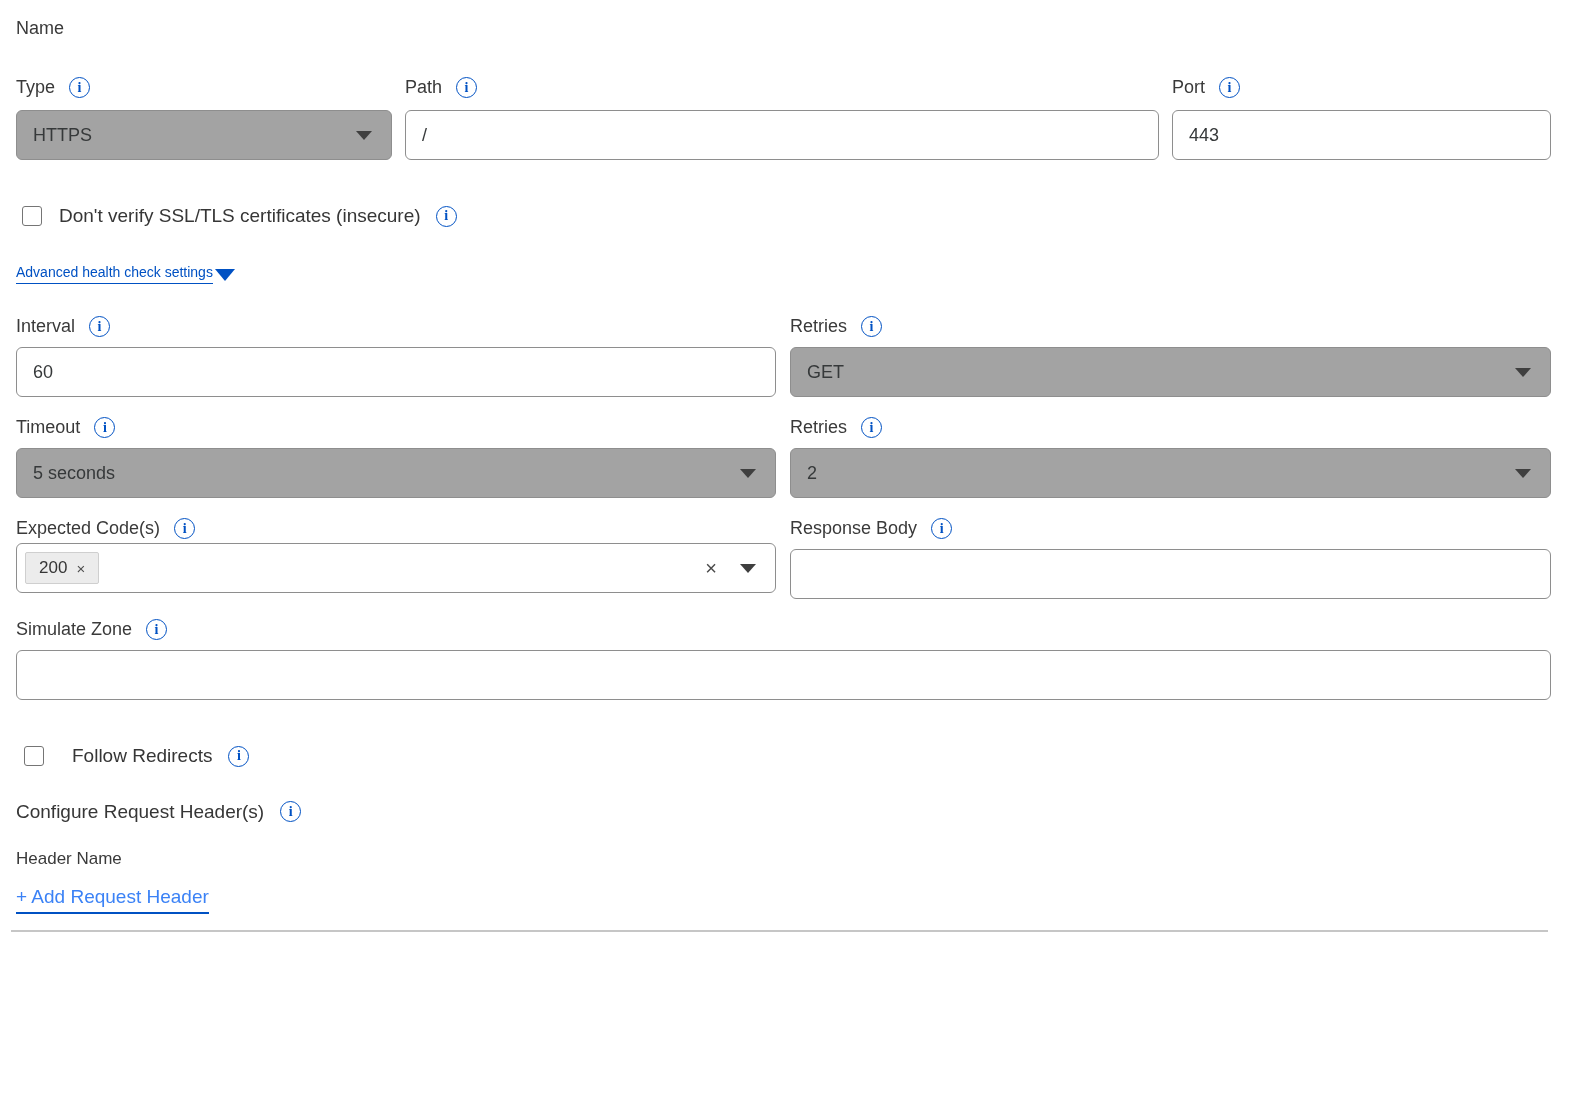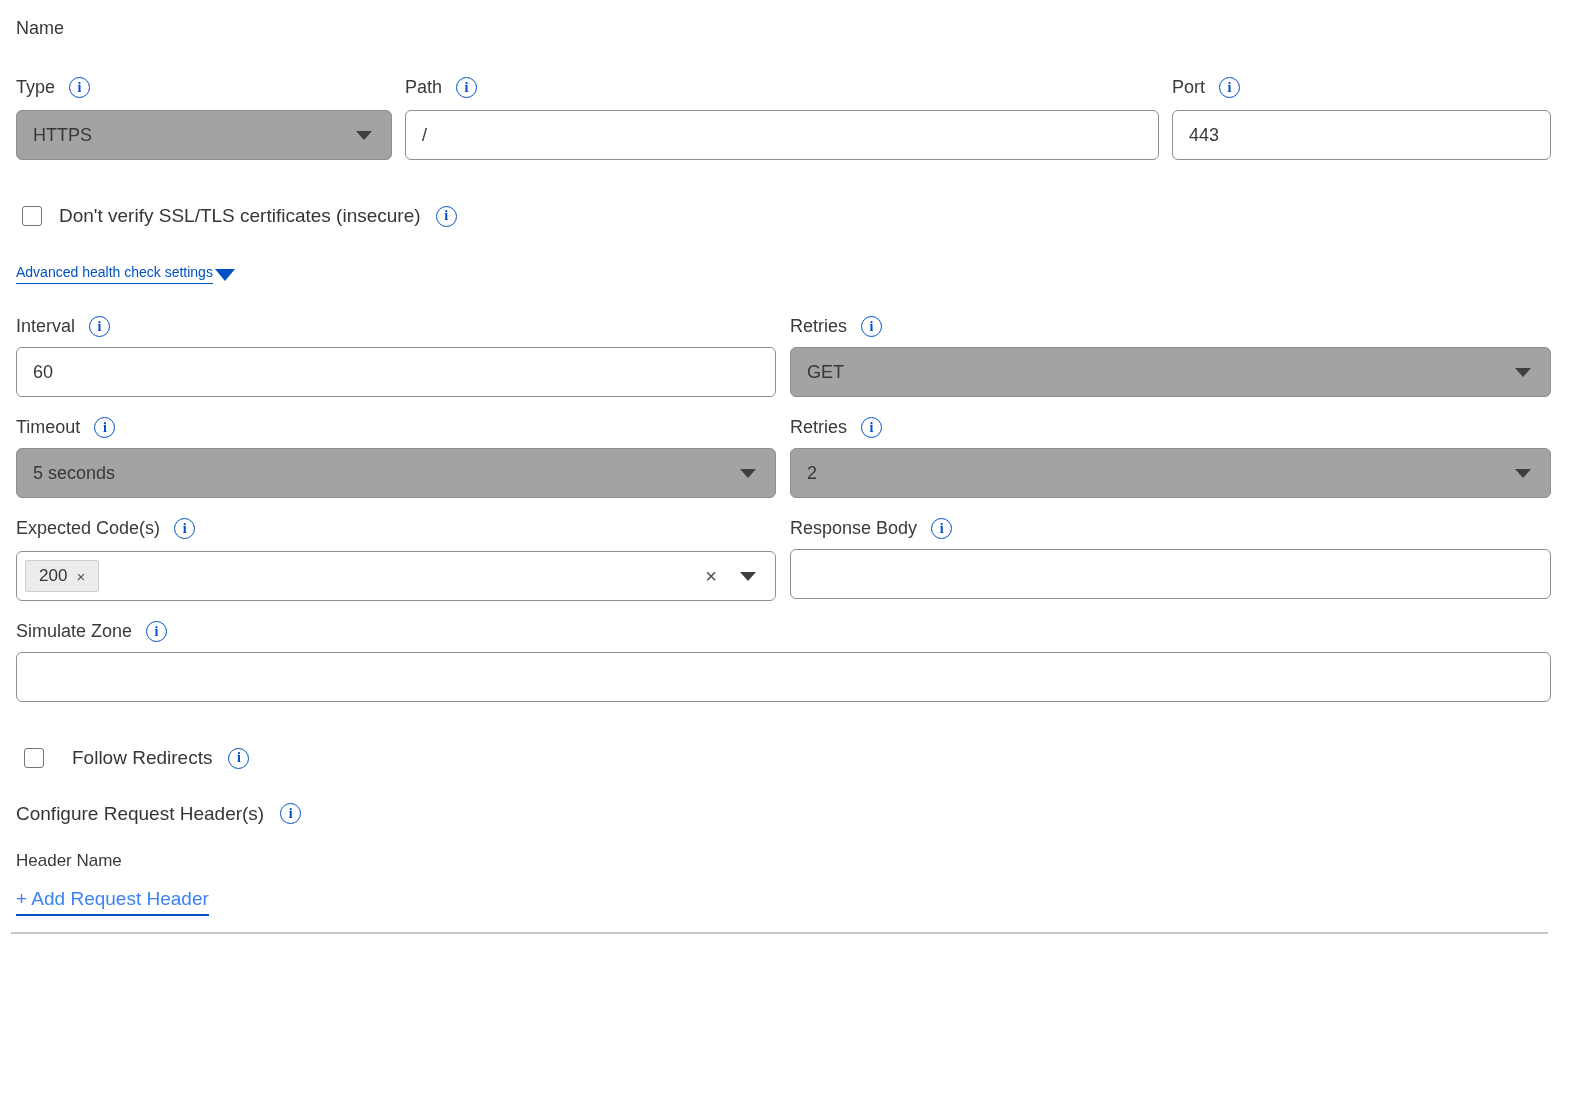--- a/index.html
+++ b/index.html
@@ -293,21 +293,21 @@
       <div class="select">
         <span>2</span>
         <span class="caret"></span>
       </div>
     </div>
   </div>
 
   
   <div class="row-2">
     <div>
-      <div class="label-row" style="margin-bottom:12px;">
+      <div class="label-row" style="margin-bottom:4px;">
         <span>Expected Code(s)</span>
         <span class="info-icon">i</span>
       </div>
       <div class="multiselect">
         <span class="chip">
           <span>200</span>
           <span class="chip-x">×</span>
         </span>
         <span class="clear-x">×</span>
         <span class="caret"></span>

